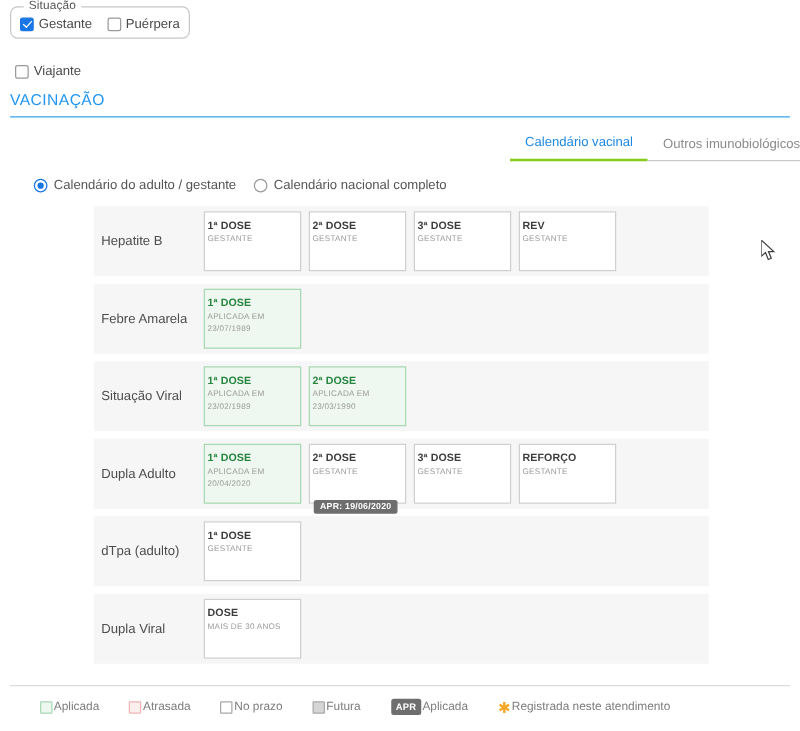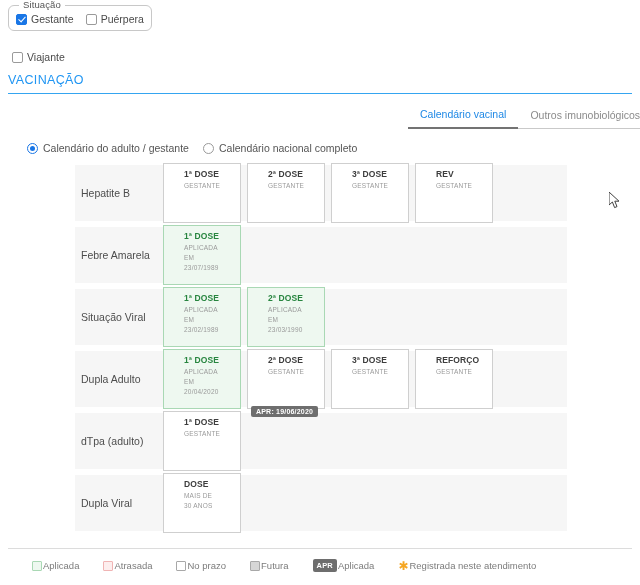--- a/index.html
+++ b/index.html
@@ -64,21 +64,21 @@
 
   
   .tabs {
     position: absolute; left: 408px; top: 106px;
     display: flex; align-items: flex-end;
   }
   .tab {
     font-size: 10.5px; padding: 2px 12px 7px 12px;
     white-space: nowrap; text-align: center;
   }
-  .tab-active { color: #1e88e5; border-bottom: 2px solid #737373; }
+  .tab-active { color: #1e88e5; border-bottom: 2px solid #84cc16; }
   .tab-inactive { color: #8b8b8b; border-bottom: 1px solid #c9c9c9; }
 
   
   .radios {
     position: absolute; left: 27px; top: 142px;
     display: flex; align-items: center; gap: 14px;
   }
   .rb-wrap { display: flex; align-items: center; gap: 5px; }
   .rb {
     width: 11px; height: 11px; border-radius: 50%;
@@ -103,23 +103,23 @@
     padding-left: 6px;
   }
   .vax-name {
     width: 82px; flex: none;
     font-size: 10.5px; color: #4d4d4d;
     padding-right: 6px;
     line-height: 1.2;
   }
   .dose-track { display: flex; align-items: center; gap: 6px; }
   .dose-card {
-    width: 78px; height: 60px;
+    width: 78px; height: 48px;
     background: #fff; border: 1px solid #cfcfcf;
-    padding: 5px 20px;
+    padding: 5px 2px;
     position: relative;
     overflow: visible;
   }
   .dose-card.applied {
     background: #eef8f0; border: 1px solid #a9d8b4;
   }
   .dose-title {
     font-size: 8.5px; color: #3d3d3d; font-weight: bold;
     letter-spacing: .1px; line-height: 1.2;
   }

